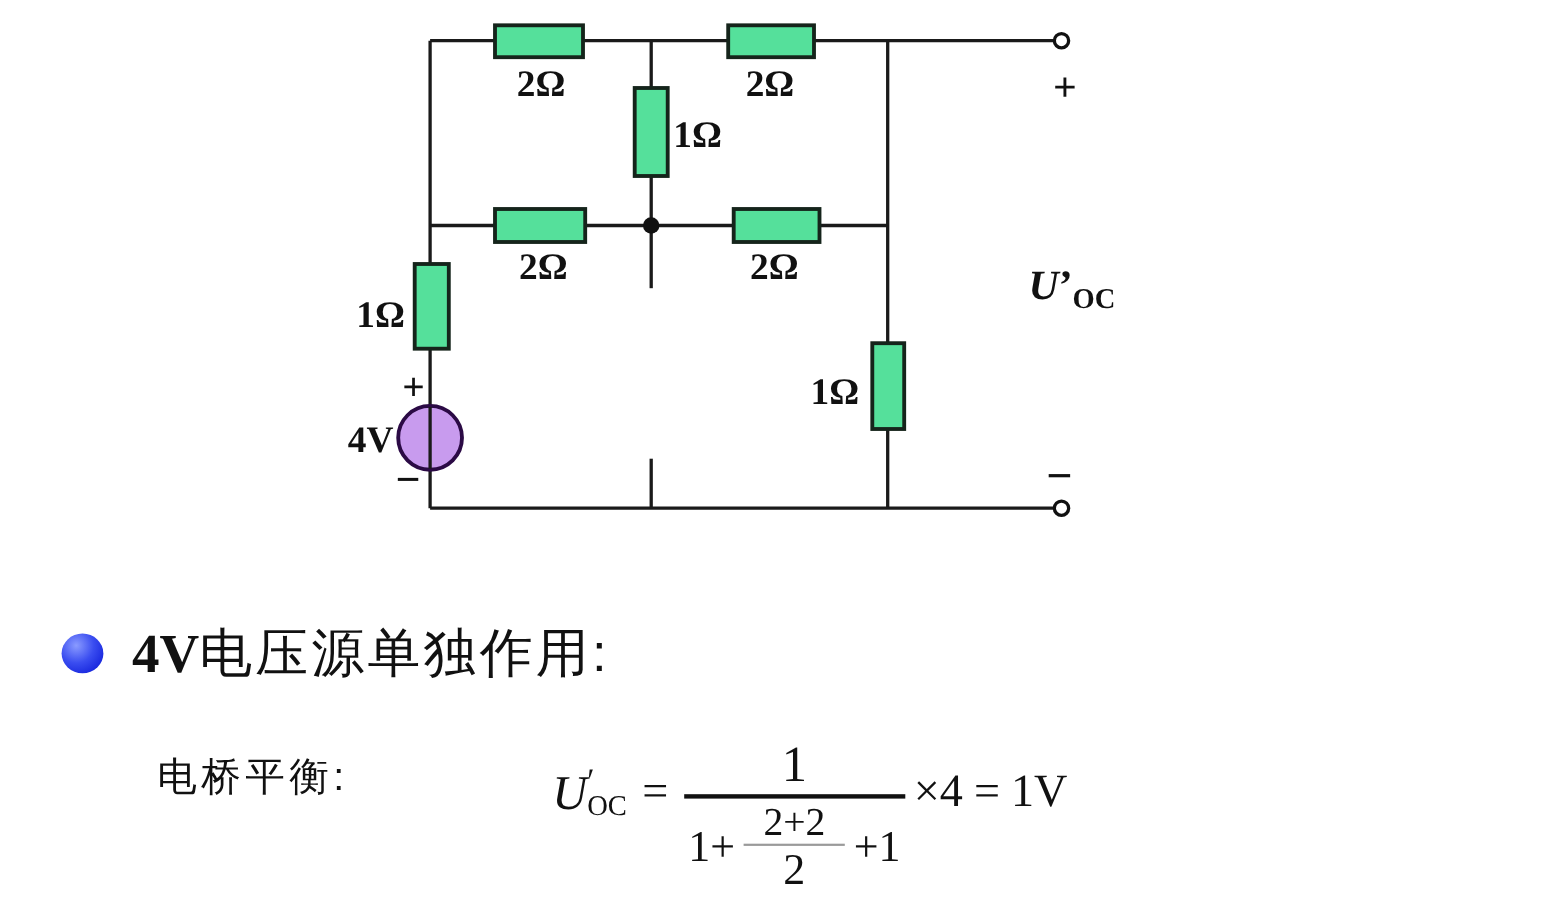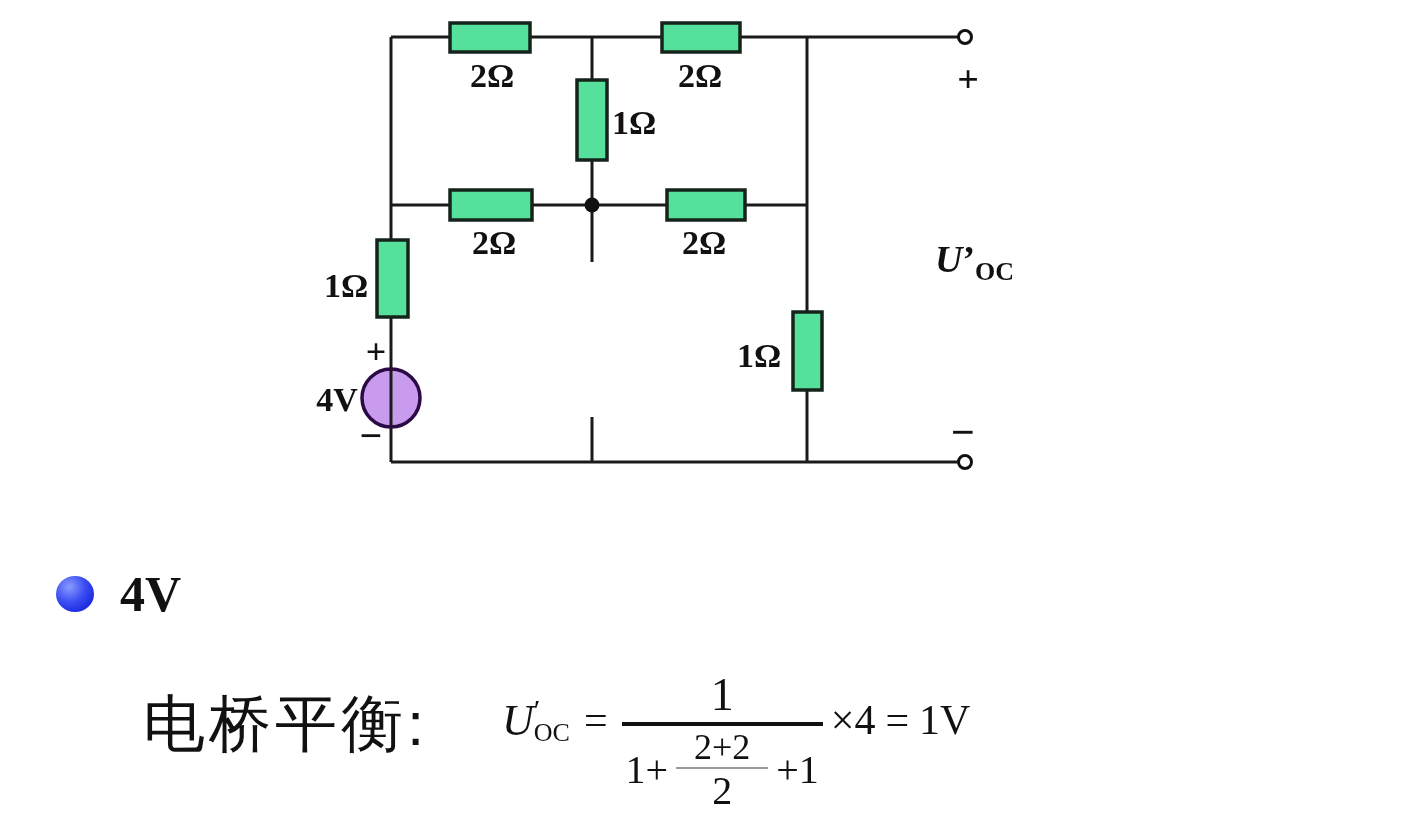--- a/index.html
+++ b/index.html
@@ -13,21 +13,21 @@
   .res{stroke:#15241b;stroke-width:3.5;}
   .lbl{font-family:"Liberation Serif","DejaVu Serif",serif;font-weight:bold;fill:#111;}
   
   .bullet-line{position:absolute;left:56px;top:563px;display:flex;align-items:center;height:62px;}
   .sphere{
     width:38px;height:36px;border-radius:50%;margin-right:26px;flex:0 0 auto;
     background:radial-gradient(circle at 35% 30%, #8a9bff 0%, #3a4df0 45%, #1c2ce0 75%, #1020b0 100%);
   }
   .b-prefix{font-family:"Liberation Serif","DejaVu Serif",serif;font-weight:bold;font-size:50px;}
   .b-text{font-size:48px;letter-spacing:3px;}
-  .lead-line{position:absolute;left:143px;top:682px;font-size:62px;letter-spacing:4px;}
+  .lead-line{position:absolute;left:143px;top:682px;font-size:36px;letter-spacing:4px;}
   
   .formula{
     position:absolute;left:502px;top:640px;height:160px;
     display:flex;align-items:center;
     font-family:"Liberation Serif","DejaVu Serif",serif;font-size:42px;color:#111;
   }
   .uvar{font-style:italic;font-size:44px;display:inline-flex;align-items:flex-start;}
   .ustack{display:inline-flex;flex-direction:column;align-items:flex-start;
           font-style:normal;line-height:0.85;transform:translateY(2px);}
   .uprime{font-size:30px;}
@@ -86,20 +86,21 @@
   <circle cx="965" cy="462" r="6.5" fill="#fff" stroke="#111" stroke-width="3"></circle>
   <text class="lbl" x="968" y="92" font-size="38" text-anchor="middle">+</text>
   <text class="lbl" x="963" y="446" font-size="42" text-anchor="middle">−</text>
 
   <text x="935" y="272" class="lbl"><tspan font-size="38" font-style="italic">U</tspan><tspan font-size="38">’</tspan><tspan font-size="26" dy="8">OC</tspan></text>
 </svg>
 
 <div class="bullet-line">
   <div class="sphere"></div>
   <span class="b-prefix">4V</span>
+  <span class="b-text">电压源单独作用:</span>
 </div>
 
 <div class="lead-line">电桥平衡:</div>
 
 <div class="formula">
   <span class="uvar">
       <span>U</span>
       <span class="ustack">
         <span class="uprime">′</span>
         <span class="usub">OC</span>

